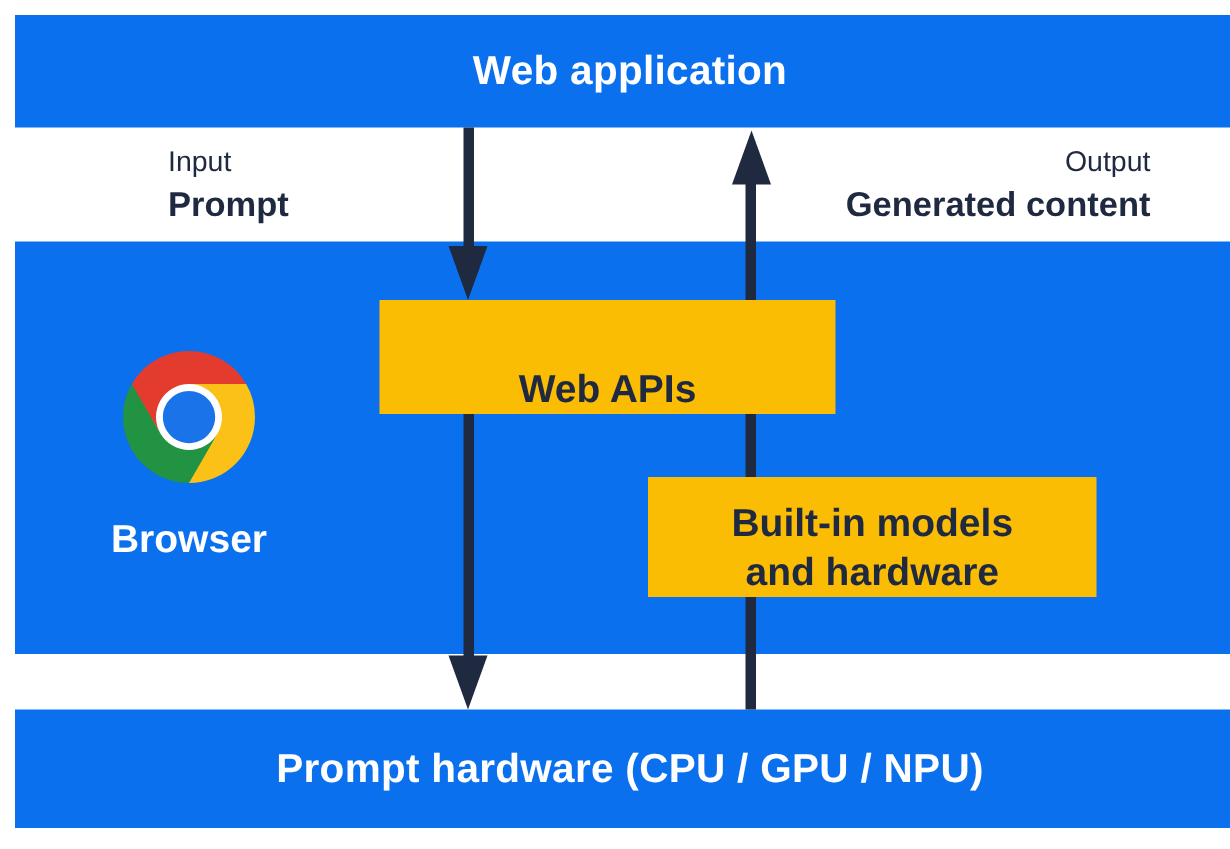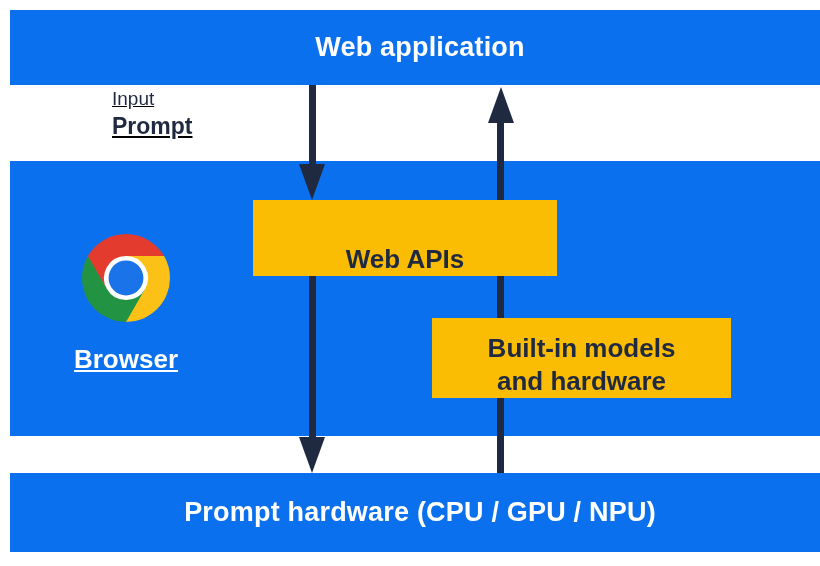--- a/index.html
+++ b/index.html
@@ -23,21 +23,21 @@
   .band-title {
     color: var(--text-white);
     font-size: 27px;
     font-weight: bold;
     letter-spacing: 0.2px;
   }
   .top-band    { top: 10px;  height: 75px; }
   .mid-panel   { top: 161px; height: 275px; }
   .bottom-band { top: 473px; height: 79px; }
 
-  .io-group { position: absolute; top: 86px; text-decoration: underline; }
+  .io-group { position: absolute; top: 96px; }
   .io-caption { font-size: 19px; color: var(--ink-navy); line-height: 26px; }
   .io-label   { font-size: 23px; color: var(--ink-navy); font-weight: bold; line-height: 28px; }
   .io-input  { left: 112px; text-align: left; }
   .io-output { right: 53px; text-align: right; }
 
   .flow-arrow { position: absolute; z-index: 1; }
   .arrow-line {
     position: absolute;
     width: 7px;
     background: var(--ink-navy);
@@ -72,37 +72,40 @@
 
   .chrome-icon { position: absolute; left: 82px; top: 234px; width: 88px; height: 88px; z-index: 2; }
   .browser-label {
     position: absolute;
     left: 56px; top: 344px; width: 140px;
     text-align: center;
     color: var(--text-white);
     font-size: 26px;
     font-weight: bold;
     z-index: 2;
-    text-decoration: underline;
   }
 </style>
 </head>
 <body>
 
 <div class="canvas">
 
   <div class="band top-band">
     <div class="band-title">Web application</div>
   </div>
 
   <div class="io-group io-input">
     <div class="io-caption">Input</div>
     <div class="io-label">Prompt</div>
   </div>
 
+  <div class="io-group io-output">
+    <div class="io-caption">Output</div>
+    <div class="io-label">Generated content</div>
+  </div>
 
   <div class="band mid-panel"></div>
 
   <svg class="chrome-icon" viewBox="0 0 256 256" xmlns="http://www.w3.org/2000/svg" aria-hidden="true">
     <path d="M128.003 199.216c39.335 0 71.221-31.888 71.221-71.223c0-39.335-31.886-71.223-71.221-71.223c-39.335 0-71.222 31.888-71.222 71.223c0 39.335 31.887 71.223 71.222 71.223Z" fill="#ffffff"></path>
     <path d="M35.89 92.997c-5.313-9.203-11.558-18.862-18.736-28.977a127.98 127.98 0 0 0 110.857 191.981c11.78-16.523 19.78-28.437 23.996-35.76c8.099-14.028 18.573-34.112 31.423-60.251v-.015a63.993 63.993 0 0 1-110.857.017c-17.453-32.548-29.68-54.88-36.683-66.995Z" fill="#229342"></path>
     <path d="M128.008 255.996A127.972 127.972 0 0 0 256 128.008A127.983 127.983 0 0 0 238.837 64c-24.248-2.39-42.143-3.585-53.686-3.585c-13.088 0-32.139 1.195-57.152 3.585l-.014.01a63.993 63.993 0 0 1 55.444 31.987a63.993 63.993 0 0 1-.001 64.01l-55.42 95.989Z" fill="#fbc116"></path>
     <path d="M128.003 178.677c27.984 0 50.669-22.685 50.669-50.67c0-27.986-22.685-50.67-50.67-50.67c-27.983 0-50.669 22.686-50.669 50.67c0 27.985 22.686 50.67 50.67 50.67Z" fill="#1a73e8"></path>
     <path d="M128.003 64.004H238.84a127.973 127.973 0 0 0-221.685.015l55.419 95.99l.015.008a63.993 63.993 0 0 1 55.415-96.014Z" fill="#e33b2e"></path>
   </svg>

